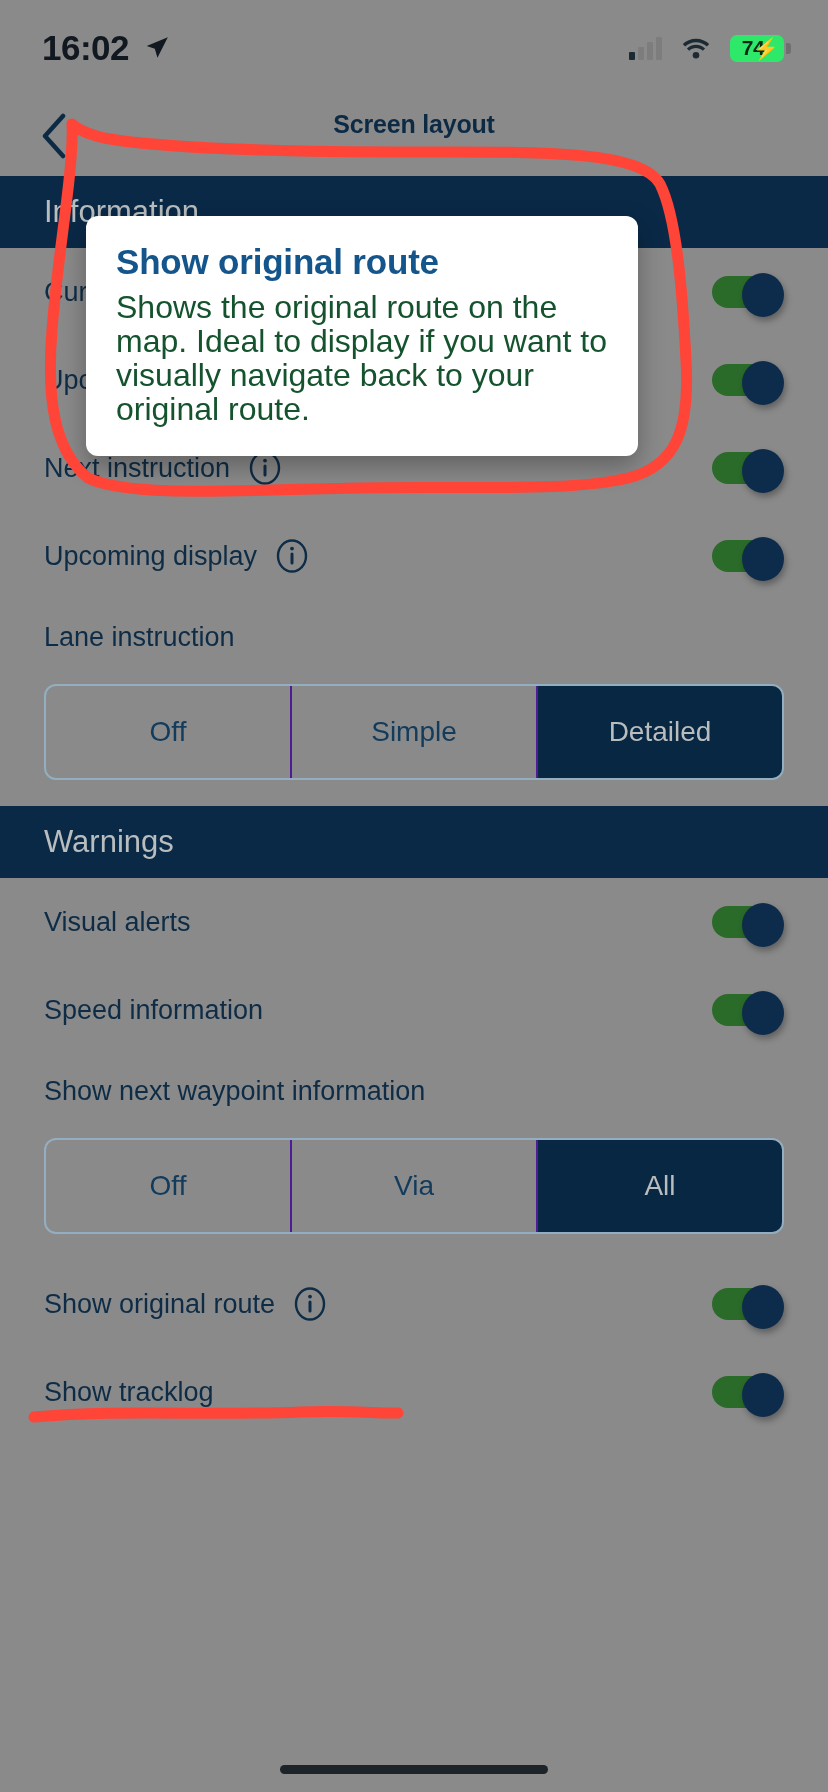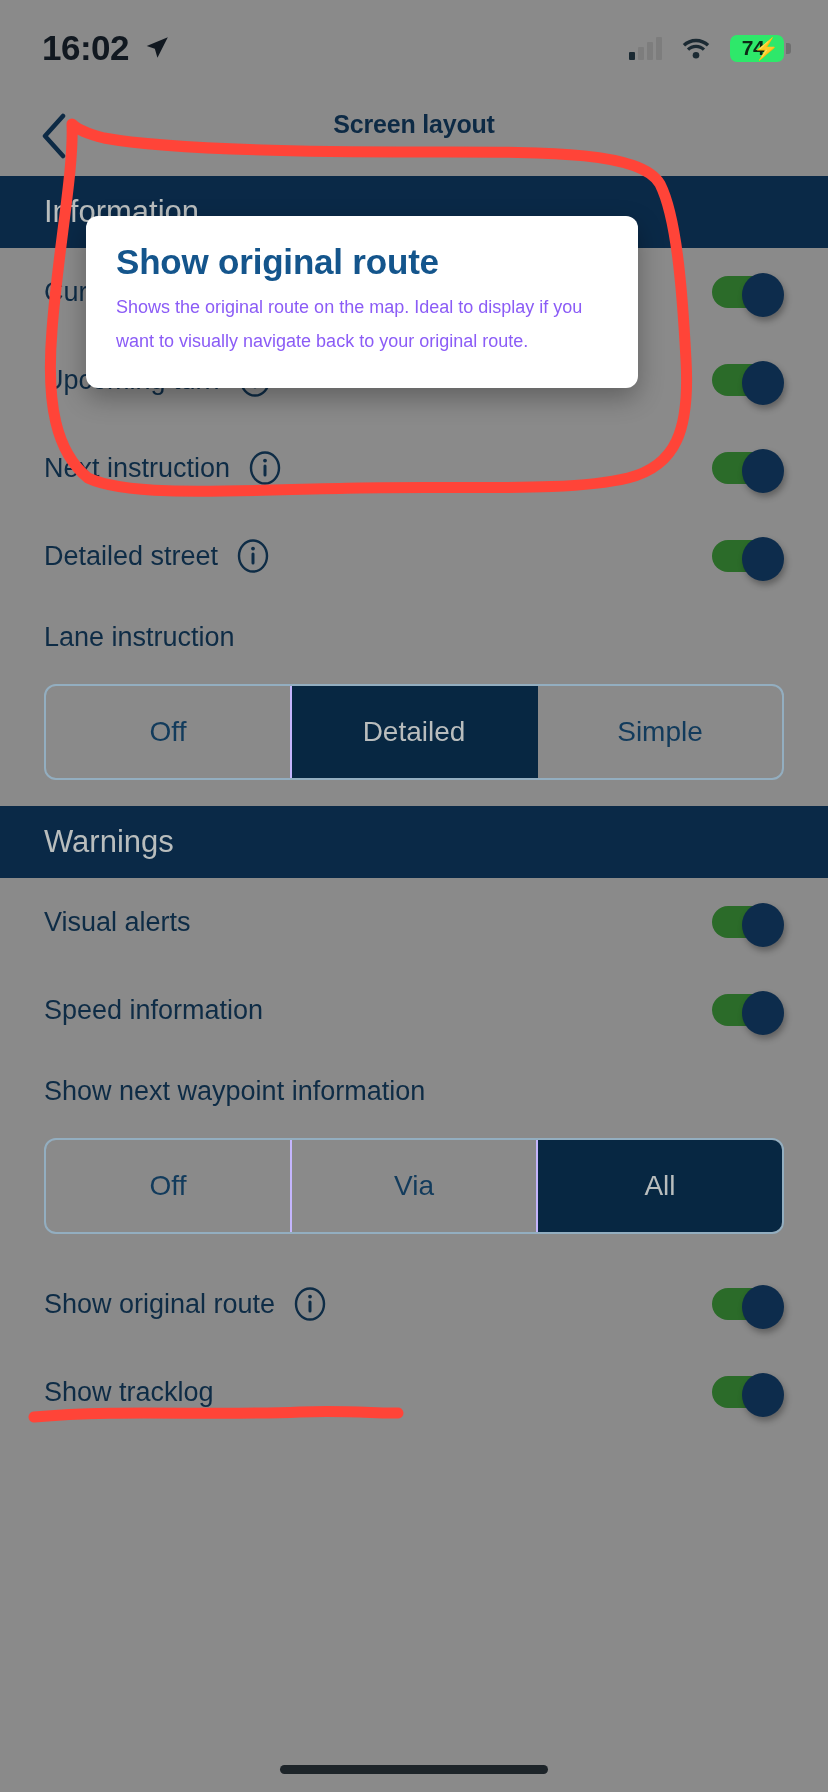--- a/index.html
+++ b/index.html
@@ -141,21 +141,21 @@
     border-radius: 12px;
     overflow: hidden;
     border: 2px solid #93aec0;
   }
   .seg {
     flex: 1 1 0;
     display: flex; align-items: center; justify-content: center;
     font-size: 28px;
     color: #123b5c;
     background: transparent;
-    border-right: 2px solid #c4b5fd;
+    border-right: 2px solid #4c1d95;
     cursor: pointer;
     box-sizing: border-box;
   }
   .seg:last-child { border-right: none; }
   .seg.selected {
     background: #072742;
     color: #b9bdbd;
     border-color: #072742;
   }
   
@@ -179,23 +179,23 @@
     z-index: 40;
   }
   .tooltip-title {
     font-size: 35px;
     font-weight: bold;
     color: #14558c;
     margin-bottom: 8px;
     letter-spacing: -0.2px;
   }
   .tooltip-body {
-    font-size: 18px;
+    font-size: 32px;
     line-height: 34px;
-    color: #8b5cf6;
+    color: #14532d;
   }
   
   .annotation {
     position: absolute; inset: 0;
     z-index: 60;
     pointer-events: none;
   }
 </style>
 </head>
 <body>
@@ -280,42 +280,42 @@
           <rect x="15.5" y="13.6" width="3" height="12" rx="1.5" fill="#0e2c46"></rect>
         </svg>
         <span class="spacer"></span>
         <span class="toggle">
           <span class="track"></span>
           <span class="knob"></span>
         </span>
       </div>
 
       <div class="row">
-        <span class="row-label">Detailed street</span>
+        <span class="row-label">Upcoming display</span>
         <svg class="info-icon" viewBox="0 0 34 34">
           <ellipse cx="17" cy="17" rx="14" ry="15.5" fill="none" stroke="#0e2c46" stroke-width="2.4"></ellipse>
           <circle cx="17" cy="9.6" r="1.9" fill="#0e2c46"></circle>
           <rect x="15.5" y="13.6" width="3" height="12" rx="1.5" fill="#0e2c46"></rect>
         </svg>
         <span class="spacer"></span>
         <span class="toggle">
           <span class="track"></span>
           <span class="knob"></span>
         </span>
       </div>
 
       <div class="row" style="height:74px;">
         <span class="row-label">Lane instruction</span>
       </div>
 
       <div class="seg-wrap">
         <div class="segmented">
           <div class="seg">Off</div>
+          <div class="seg">Simple</div>
           <div class="seg selected">Detailed</div>
-          <div class="seg">Simple</div>
         </div>
       </div>
 
       <div class="section-header">Warnings</div>
 
       <div class="row">
         <span class="row-label">Visual alerts</span>
         <span class="spacer"></span>
         <span class="toggle">
           <span class="track"></span>

